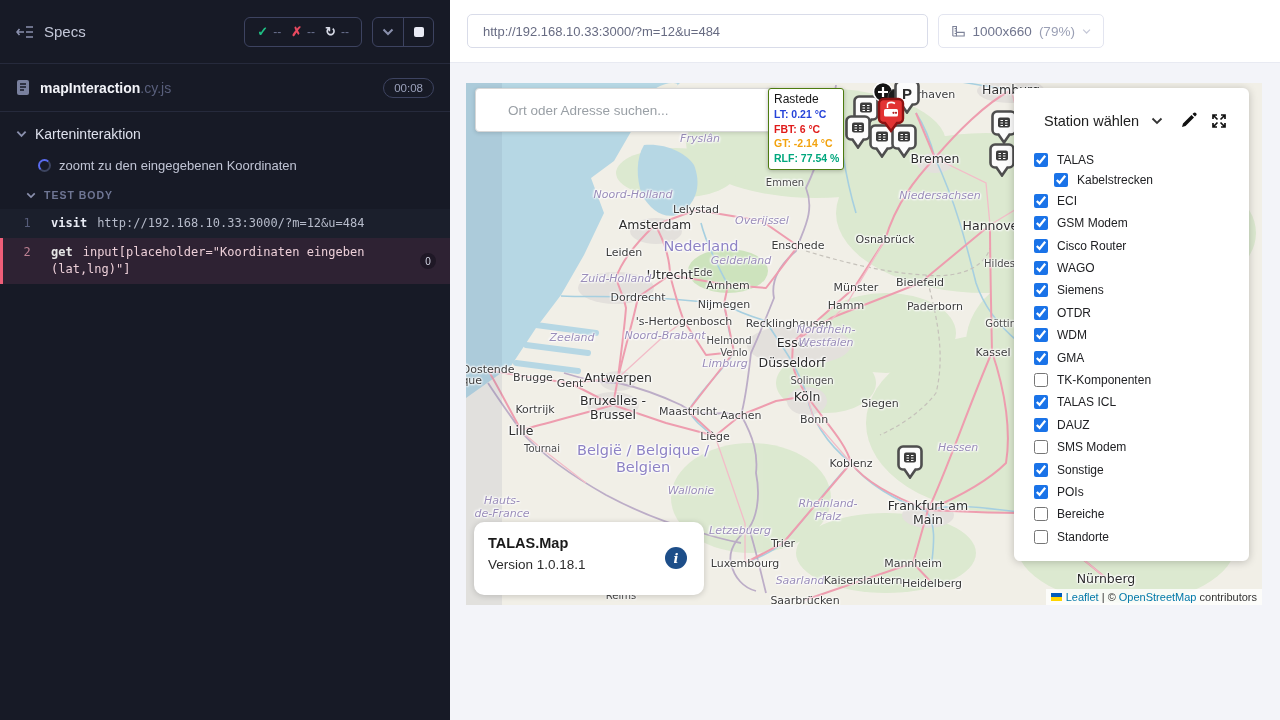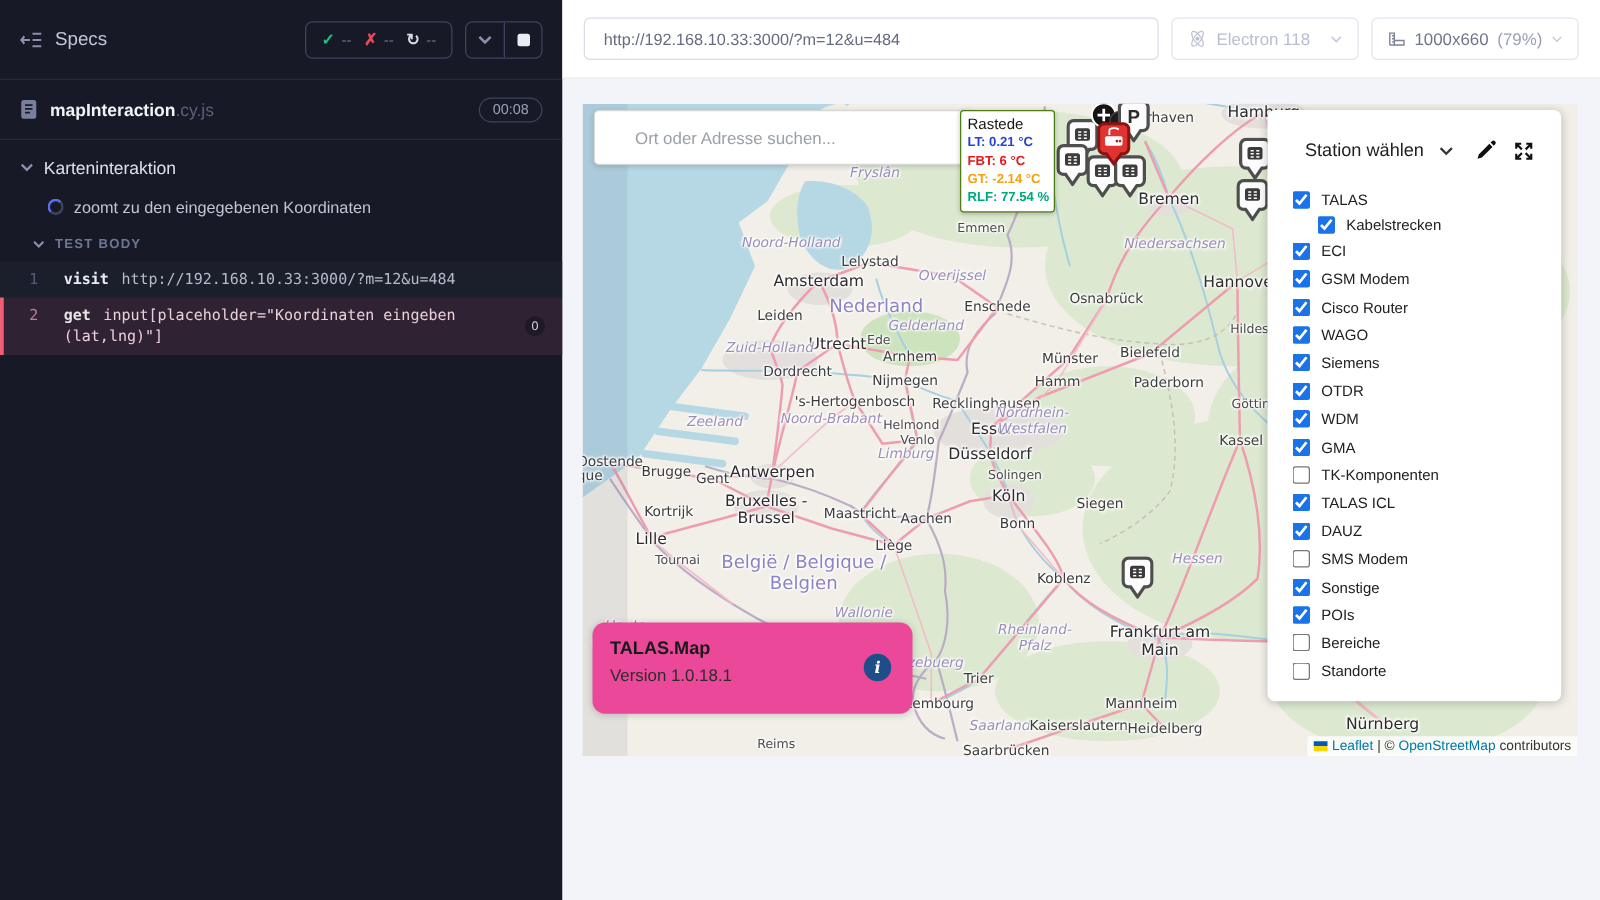--- a/index.html
+++ b/index.html
@@ -79,21 +79,21 @@
 
   .station-panel { position:absolute; left:548px; top:5px; width:235px; height:473px; background:#fff; border-radius:6px; box-shadow:0 1px 8px rgba(0,0,0,.22); padding:24px 0 0 0; }
   .sp-header { display:flex; align-items:center; padding:0 22px 0 30px; }
   .sp-title { font-size:14.5px; color:#212121; }
   .sp-list { margin:22px 0 0 20px; }
   .chk-row { display:flex; align-items:center; height:17px; margin-bottom:5.4px; cursor:pointer; }
   .chk-row.indent { margin-left:20px; margin-top:-2px; margin-bottom:4px; }
   .chk-row input { width:14px; height:14px; accent-color:#1a73e8; margin-right:9px; flex:none; }
   .chk-label { font-size:12px; color:#202124; }
 
-  .info-box { position:absolute; left:8px; top:415px; width:256px; height:73px; background:#ec4899; border-radius:10px; box-shadow:0 1px 6px rgba(0,0,0,.18); padding:13px 14px 0 14px; }
+  .info-box { position:absolute; left:8px; top:439px; width:230px; height:73px; background:#ffffff; border-radius:10px; box-shadow:0 1px 6px rgba(0,0,0,.18); padding:13px 14px 0 14px; }
   .ib-title { font-size:14.5px; font-weight:bold; color:#1a1a1a; margin-bottom:6px; }
   .ib-version { font-size:13.5px; color:#2c2c2c; }
   .ib-icon { position:absolute; right:17px; top:25px; width:22px; height:22px; border-radius:50%; background:#1d4e89; color:#fff; font-family:"DejaVu Serif", serif; font-style:italic; font-weight:bold; font-size:13px; display:flex; align-items:center; justify-content:center; }
 
   .attribution { position:absolute; right:0; bottom:0; height:16px; background:rgba(255,255,255,.78); font-size:11px; color:#333; display:flex; align-items:center; padding:0 5px; white-space:pre; }
   .attribution a { color:#0078A8; text-decoration:none; }
   .flag { display:inline-block; width:11px; height:7.5px; margin-right:4px; background:linear-gradient(#005BBB 50%, #FFD500 50%); }
 </style>
 </head>
 <body>
@@ -171,31 +171,20 @@
     <span class="cmd-n">2</span>
     <span class="cmd-body"><span class="cmd-name">get</span><span class="cmd-arg">input[placeholder="Koordinaten eingeben (lat,lng)"]</span></span>
     <span class="cmd-badge">0</span>
   </div>
     </div>
 </div>
 
 <div class="rpane">
   <div class="topbar">
     <input class="urlbox" readonly="" value="http://192.168.10.33:3000/?m=12&amp;u=484" style="">
-    <div class="tb-btn browser-btn">
-      <svg width="16" height="16" viewBox="0 0 16 16">
-        <circle cx="8" cy="8" r="1.6" fill="#bcc0d2"></circle>
-        <ellipse cx="8" cy="8" rx="7" ry="2.8" fill="none" stroke="#bcc0d2" stroke-width="1" transform="rotate(55 8 8)"></ellipse>
-        <ellipse cx="8" cy="8" rx="7" ry="2.8" fill="none" stroke="#bcc0d2" stroke-width="1" transform="rotate(-55 8 8)"></ellipse>
-      </svg>
-      <span>Electron 118</span>
-      <svg width="10" height="7" viewBox="0 0 12 8" style="margin-left:auto">
-          <path class="tbchev" d="M1.5 1.5 L6 6 L10.5 1.5"></path>
-        </svg>
-    </div>
     <div class="tb-btn size-btn">
       <svg width="16" height="14" viewBox="0 0 16 14">
         <path d="M2 12.5 V2 h4 v2.5 h-2 M6 2 v10.5 H2 M6 7 h-2 M6 9.7 h-2 M6 4.3 h-2" stroke="#7d8298" stroke-width="1.2" fill="none"></path>
         <path d="M6 12.5 h8.5 v-4 H6" stroke="#7d8298" stroke-width="1.2" fill="none"></path>
       </svg>
       <span>1000x660</span>
       <span class="dim-zoom">(79%)</span>
       <svg width="10" height="7" viewBox="0 0 12 8" style="margin-left:auto">
           <path class="tbchev" d="M1.5 1.5 L6 6 L10.5 1.5"></path>
         </svg>

